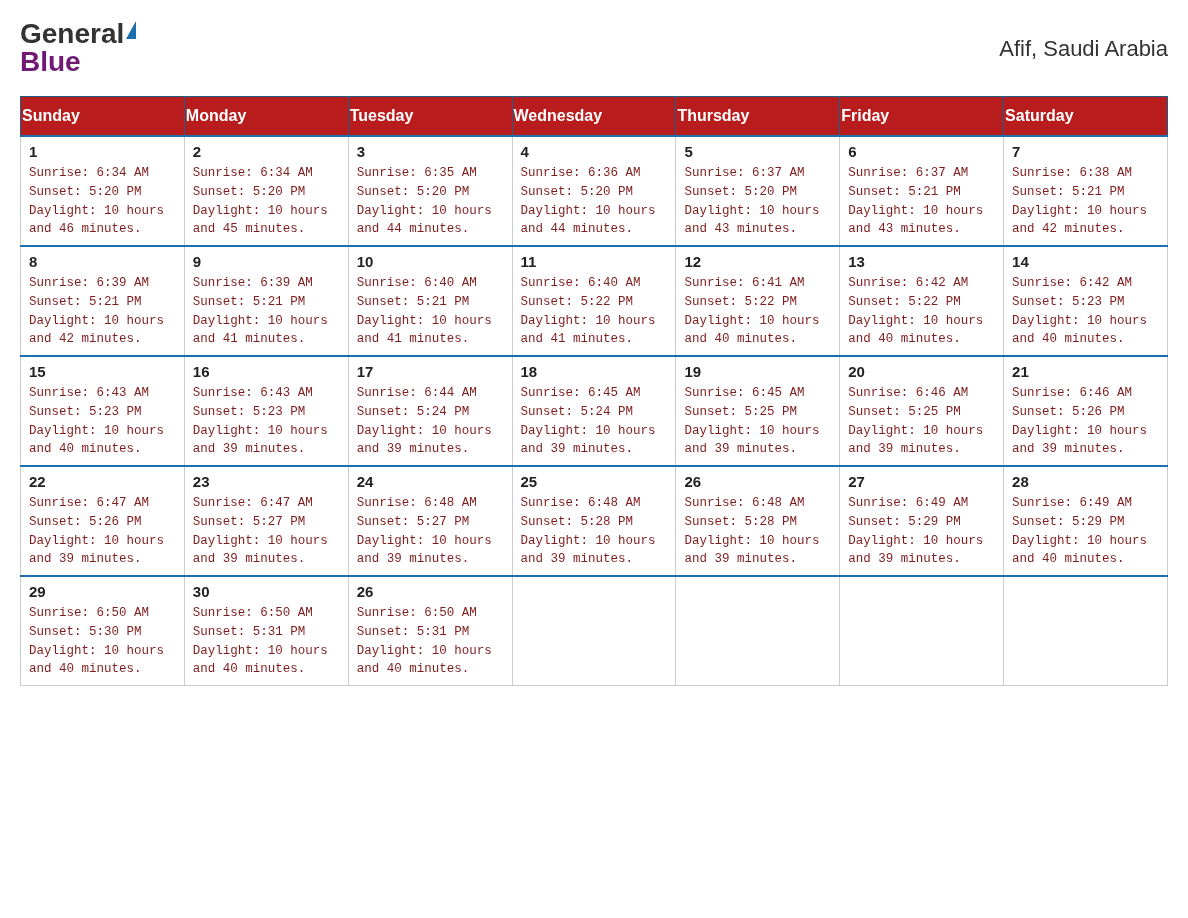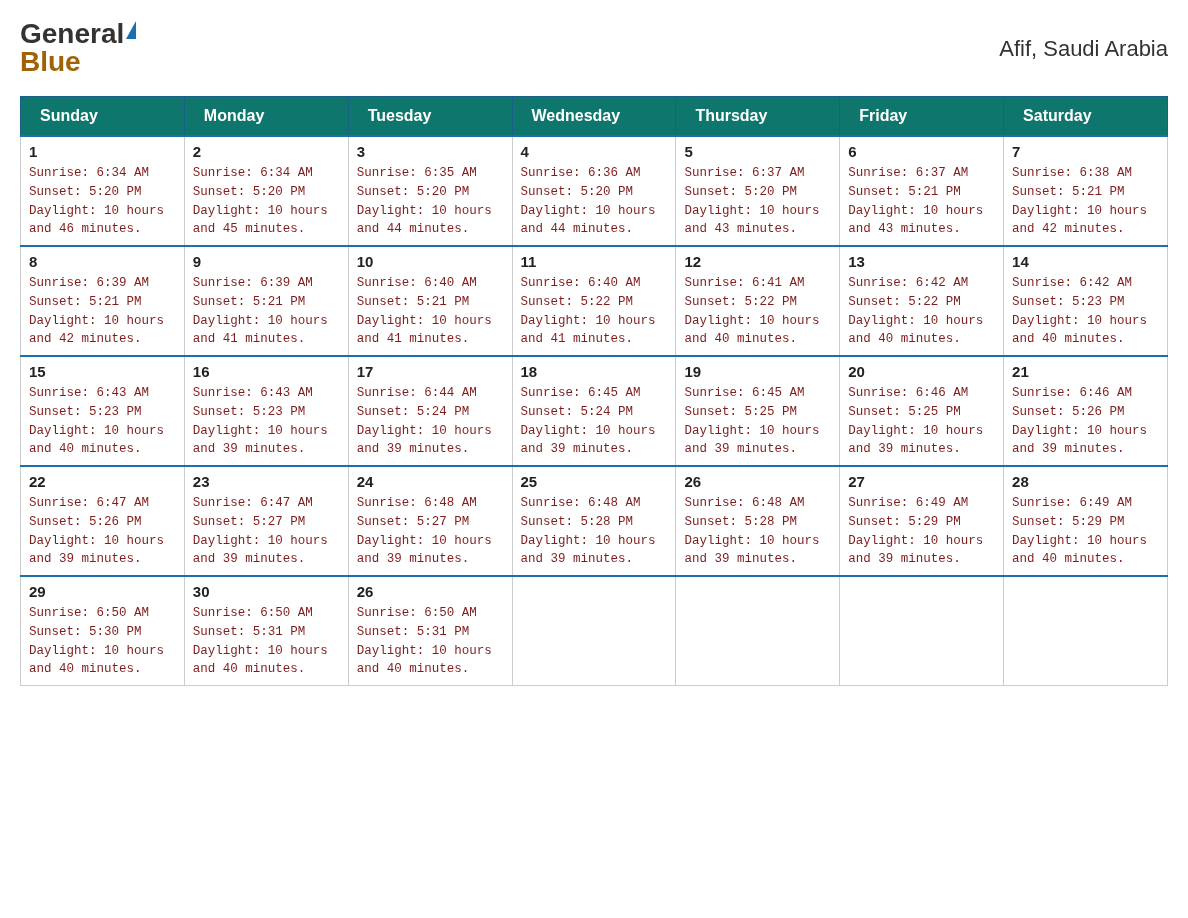--- a/index.html
+++ b/index.html
@@ -23,21 +23,21 @@
     }
     .logo-text-general {
       font-size: 28px;
       font-weight: bold;
       color: #333;
       line-height: 1;
     }
     .logo-text-blue {
       font-size: 28px;
       font-weight: bold;
-      color: #a16207;
+      color: #701a75;
       line-height: 1;
     }
     .logo-icon {
       display: inline-block;
       width: 0;
       height: 0;
       border-left: 10px solid transparent;
       border-bottom: 18px solid #1a6faf;
       margin-left: 2px;
       vertical-align: middle;
@@ -61,25 +61,25 @@
       font-size: 22px;
       color: #333;
       margin-top: 16px;
     }
     .calendar {
       width: 100%;
       border-collapse: collapse;
       border: 1px solid #aaa;
     }
     .calendar th {
-      background-color: #0f766e;
+      background-color: #b91c1c;
       color: #fff;
       font-size: 16px;
       font-weight: bold;
-      padding: 10px 19px;
+      padding: 10px 1px;
       text-align: left;
       border: 1px solid #1a5f8a;
     }
     .calendar td {
       vertical-align: top;
       padding: 6px 8px;
       border: 1px solid #ccc;
       width: 14.28%;
       font-size: 13px;
       color: #333;

